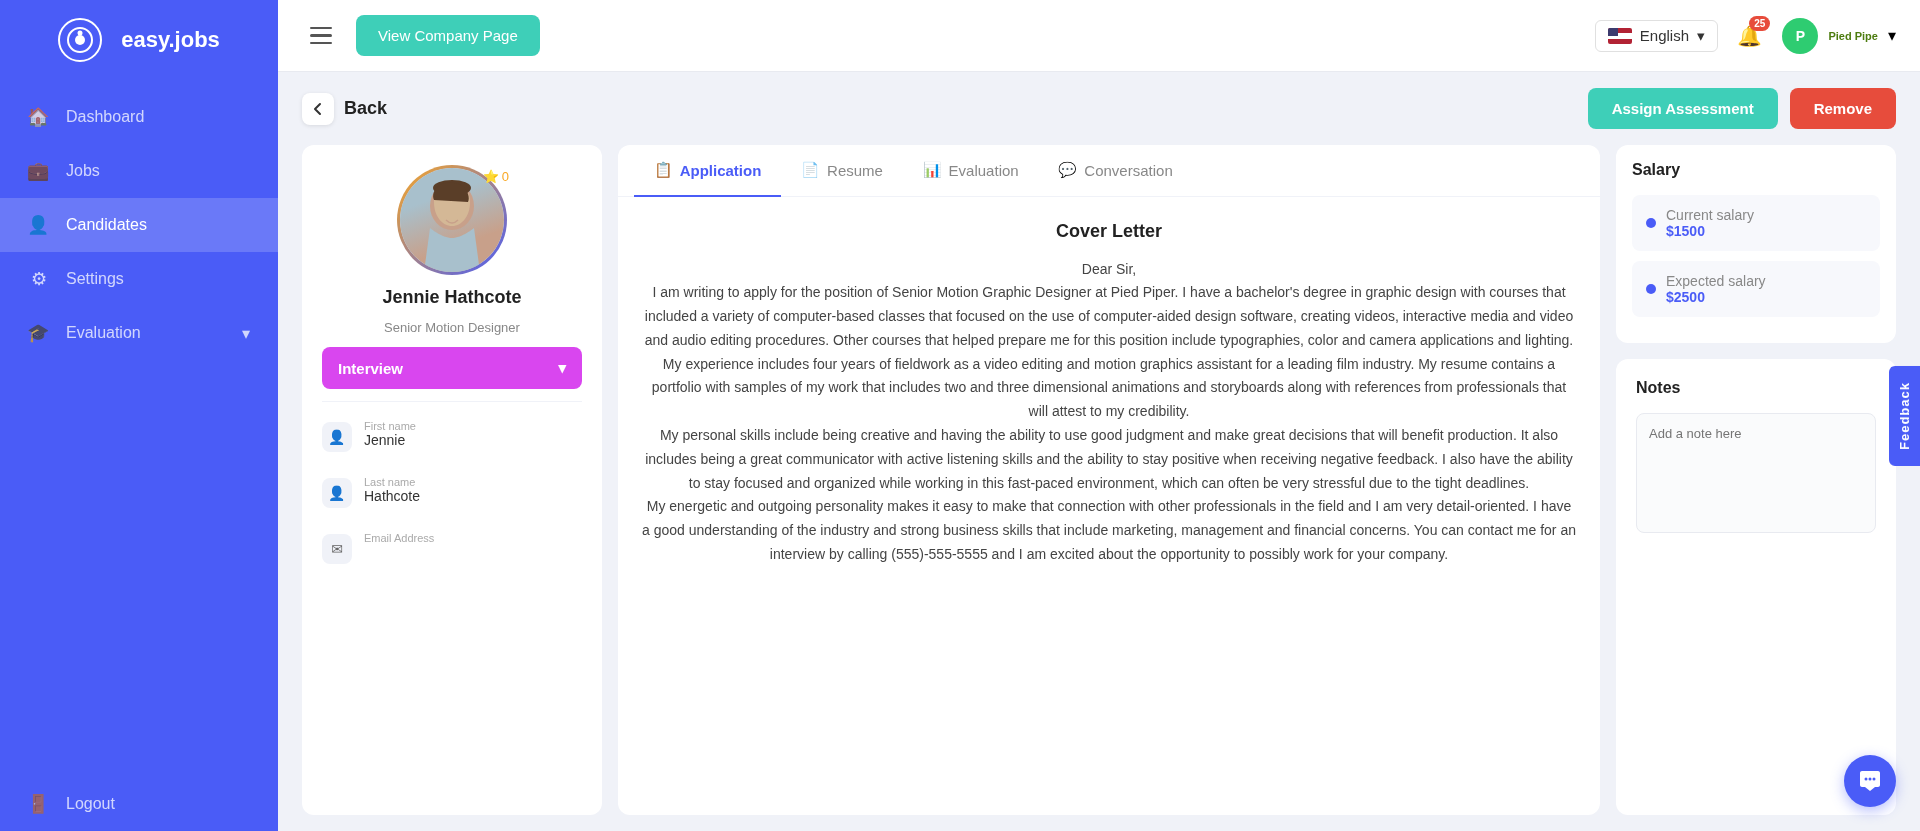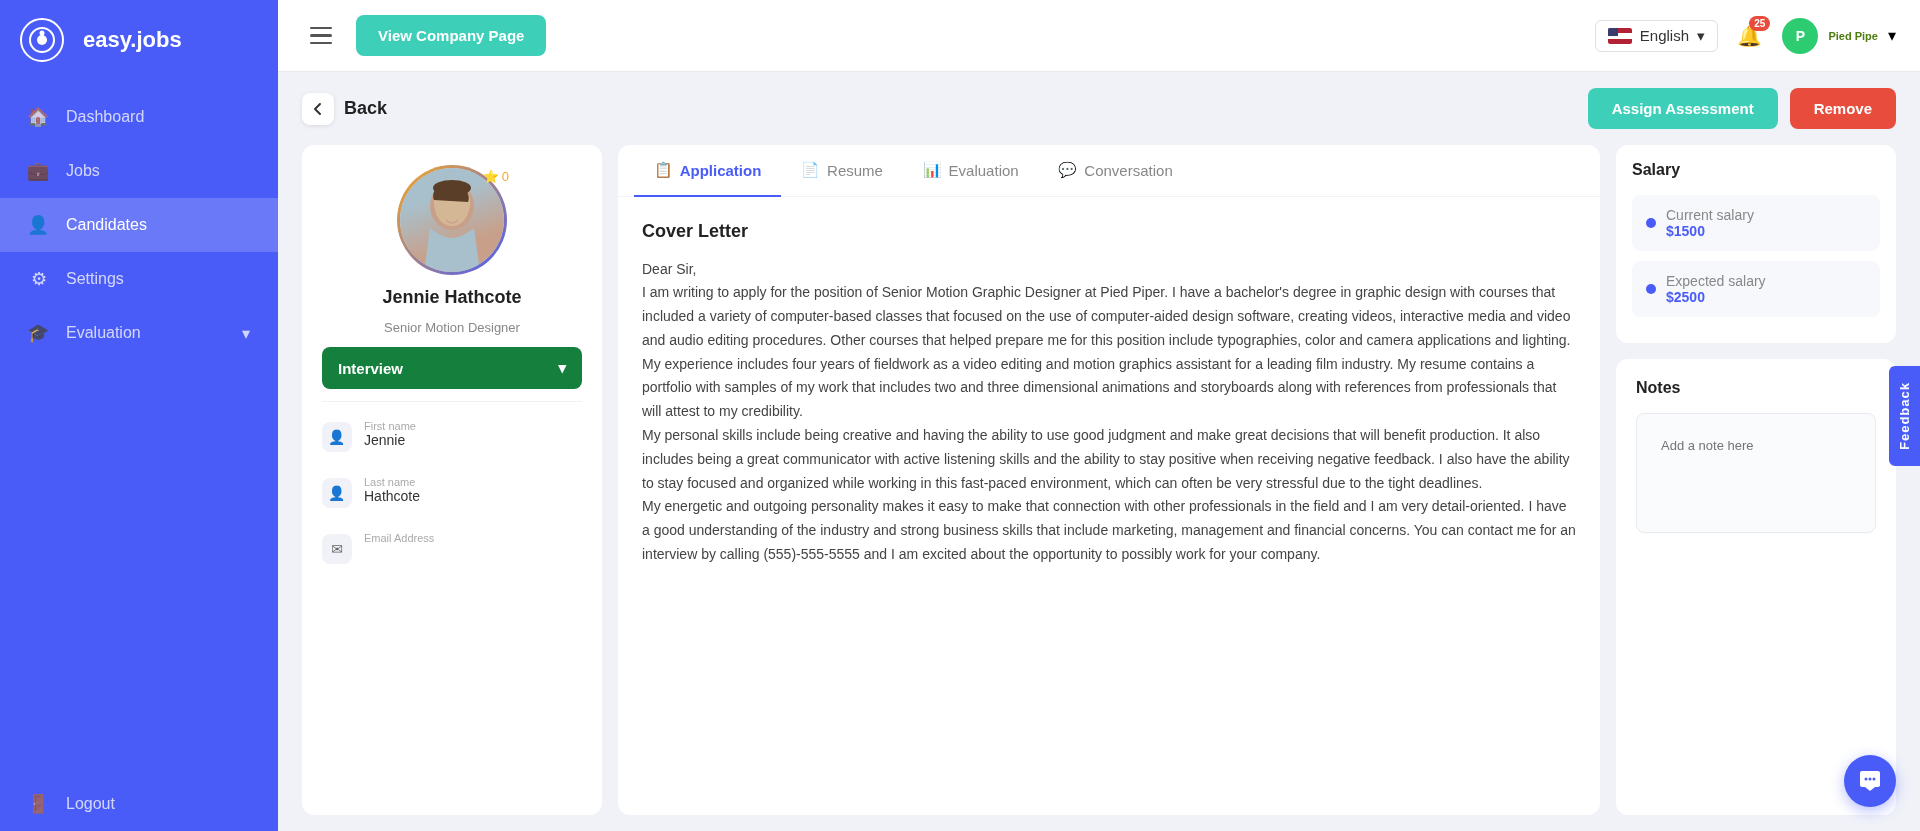--- a/index.html
+++ b/index.html
@@ -12,20 +12,21 @@
       display: flex;
       flex-direction: column;
       height: 831px;
       flex-shrink: 0;
     }
     .sidebar-logo {
       display: flex;
       align-items: center;
       padding: 18px 20px;
       gap: 19px;
+      justify-content: center;
     }
     .logo-icon {
       width: 44px;
       height: 44px;
       border: 2.5px solid white;
       border-radius: 50%;
       display: flex;
       align-items: center;
       justify-content: center;
       color: white;
@@ -112,21 +113,21 @@
       background: #555;
       border-radius: 2px;
     }
     .view-company-btn {
       background: #3ecfb8;
       color: white;
       border: none;
       border-radius: 8px;
       padding: 12px 22px;
       font-size: 15px;
-      font-weight: 700;
+      font-weight: 400;
       cursor: pointer;
     }
     .topbar-right {
       margin-left: auto;
       display: flex;
       align-items: center;
       gap: 20px;
     }
     .lang-selector {
       display: flex;
@@ -333,21 +334,21 @@
       color: #222;
       text-align: center;
     }
     .candidate-title {
       font-size: 13px;
       color: #888;
       text-align: center;
     }
     .interview-dropdown {
       width: 100%;
-      background: #15803d;
+      background: #d946ef;
       color: white;
       border: none;
       border-radius: 8px;
       padding: 12px 16px;
       font-size: 15px;
       font-weight: 600;
       cursor: pointer;
       display: flex;
       align-items: center;
       justify-content: space-between;
@@ -421,20 +422,21 @@
       font-weight: 600;
     }
     .tab-icon {
       font-size: 15px;
       color: inherit;
     }
     .tab-content {
       flex: 1;
       overflow-y: auto;
       padding: 24px;
+      text-align: center;
     }
     .cover-letter-title {
       font-size: 18px;
       font-weight: 700;
       color: #222;
       margin-bottom: 16px;
     }
     .cover-letter-body {
       font-size: 14px;
       color: #444;
@@ -490,21 +492,21 @@
       background: white;
       border-radius: 12px;
       padding: 20px;
       flex: 1;
     }
     .notes-textarea {
       width: 100%;
       min-height: 120px;
       border: 1px solid #e8eaf0;
       border-radius: 8px;
-      padding: 24px;
+      padding: 12px;
       font-size: 13px;
       color: #aaa;
       resize: none;
       outline: none;
       font-family: inherit;
       background: #fafbfc;
     }
 
     
     .chat-bubble {

